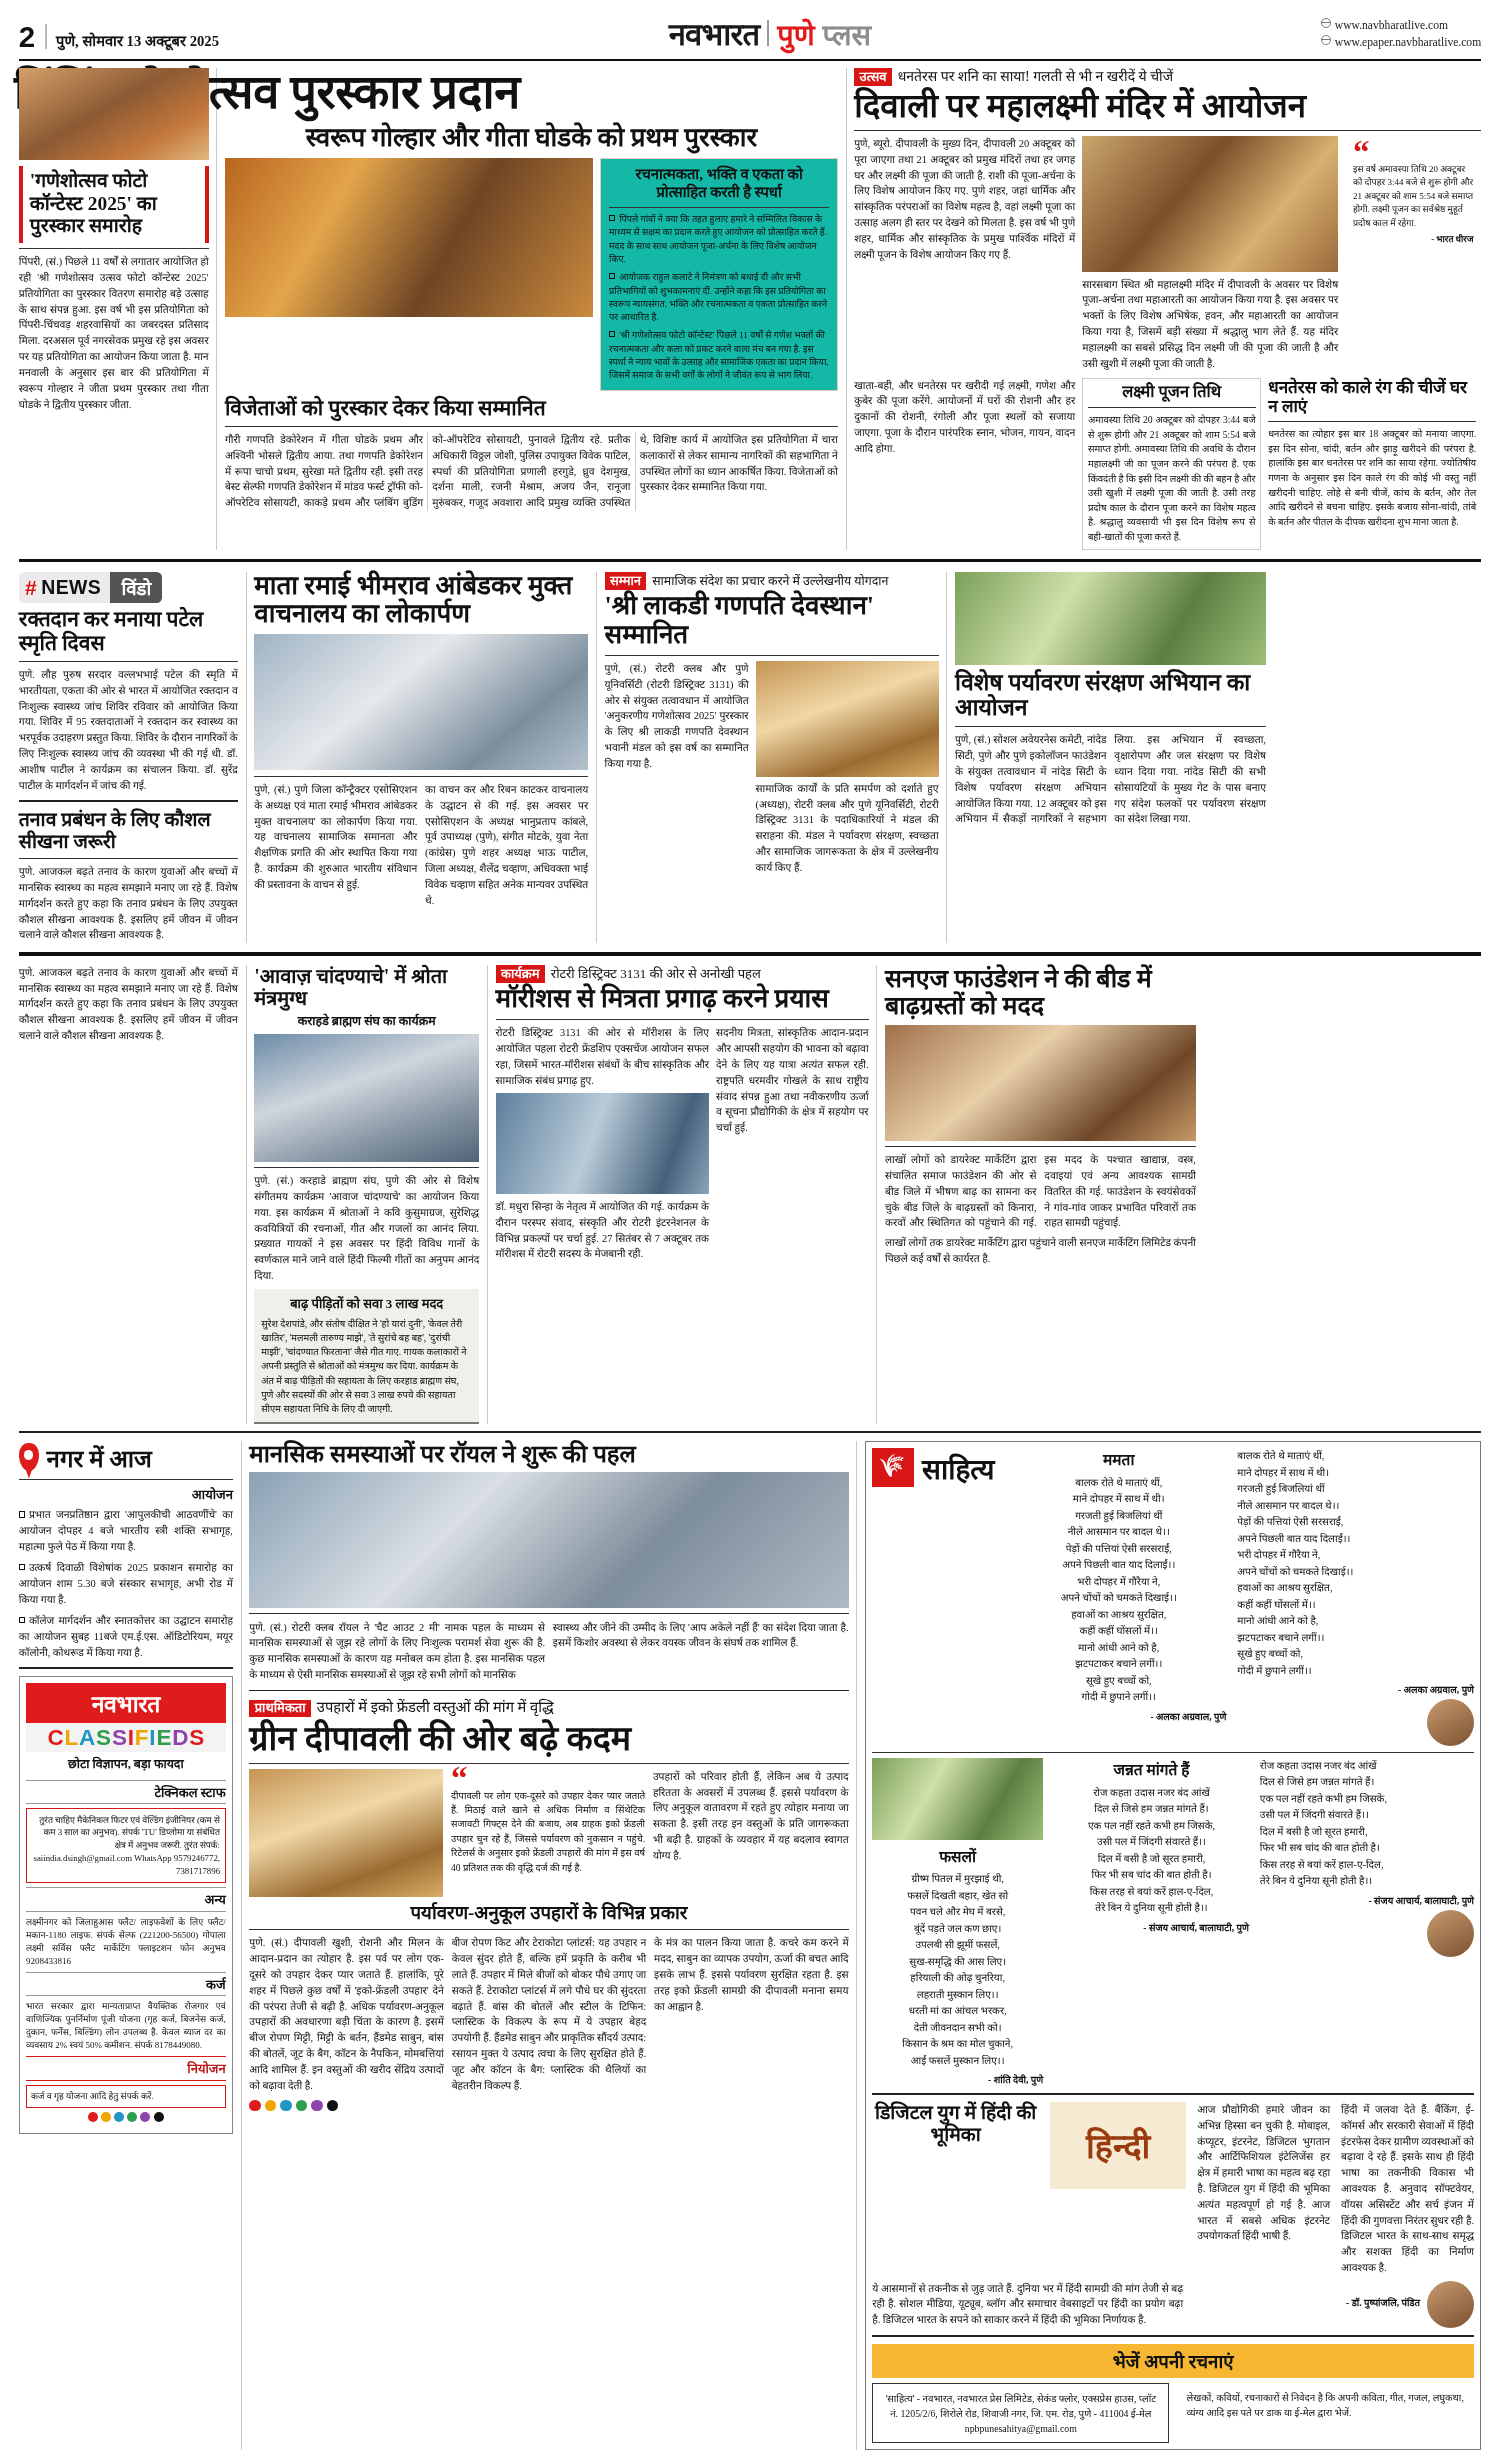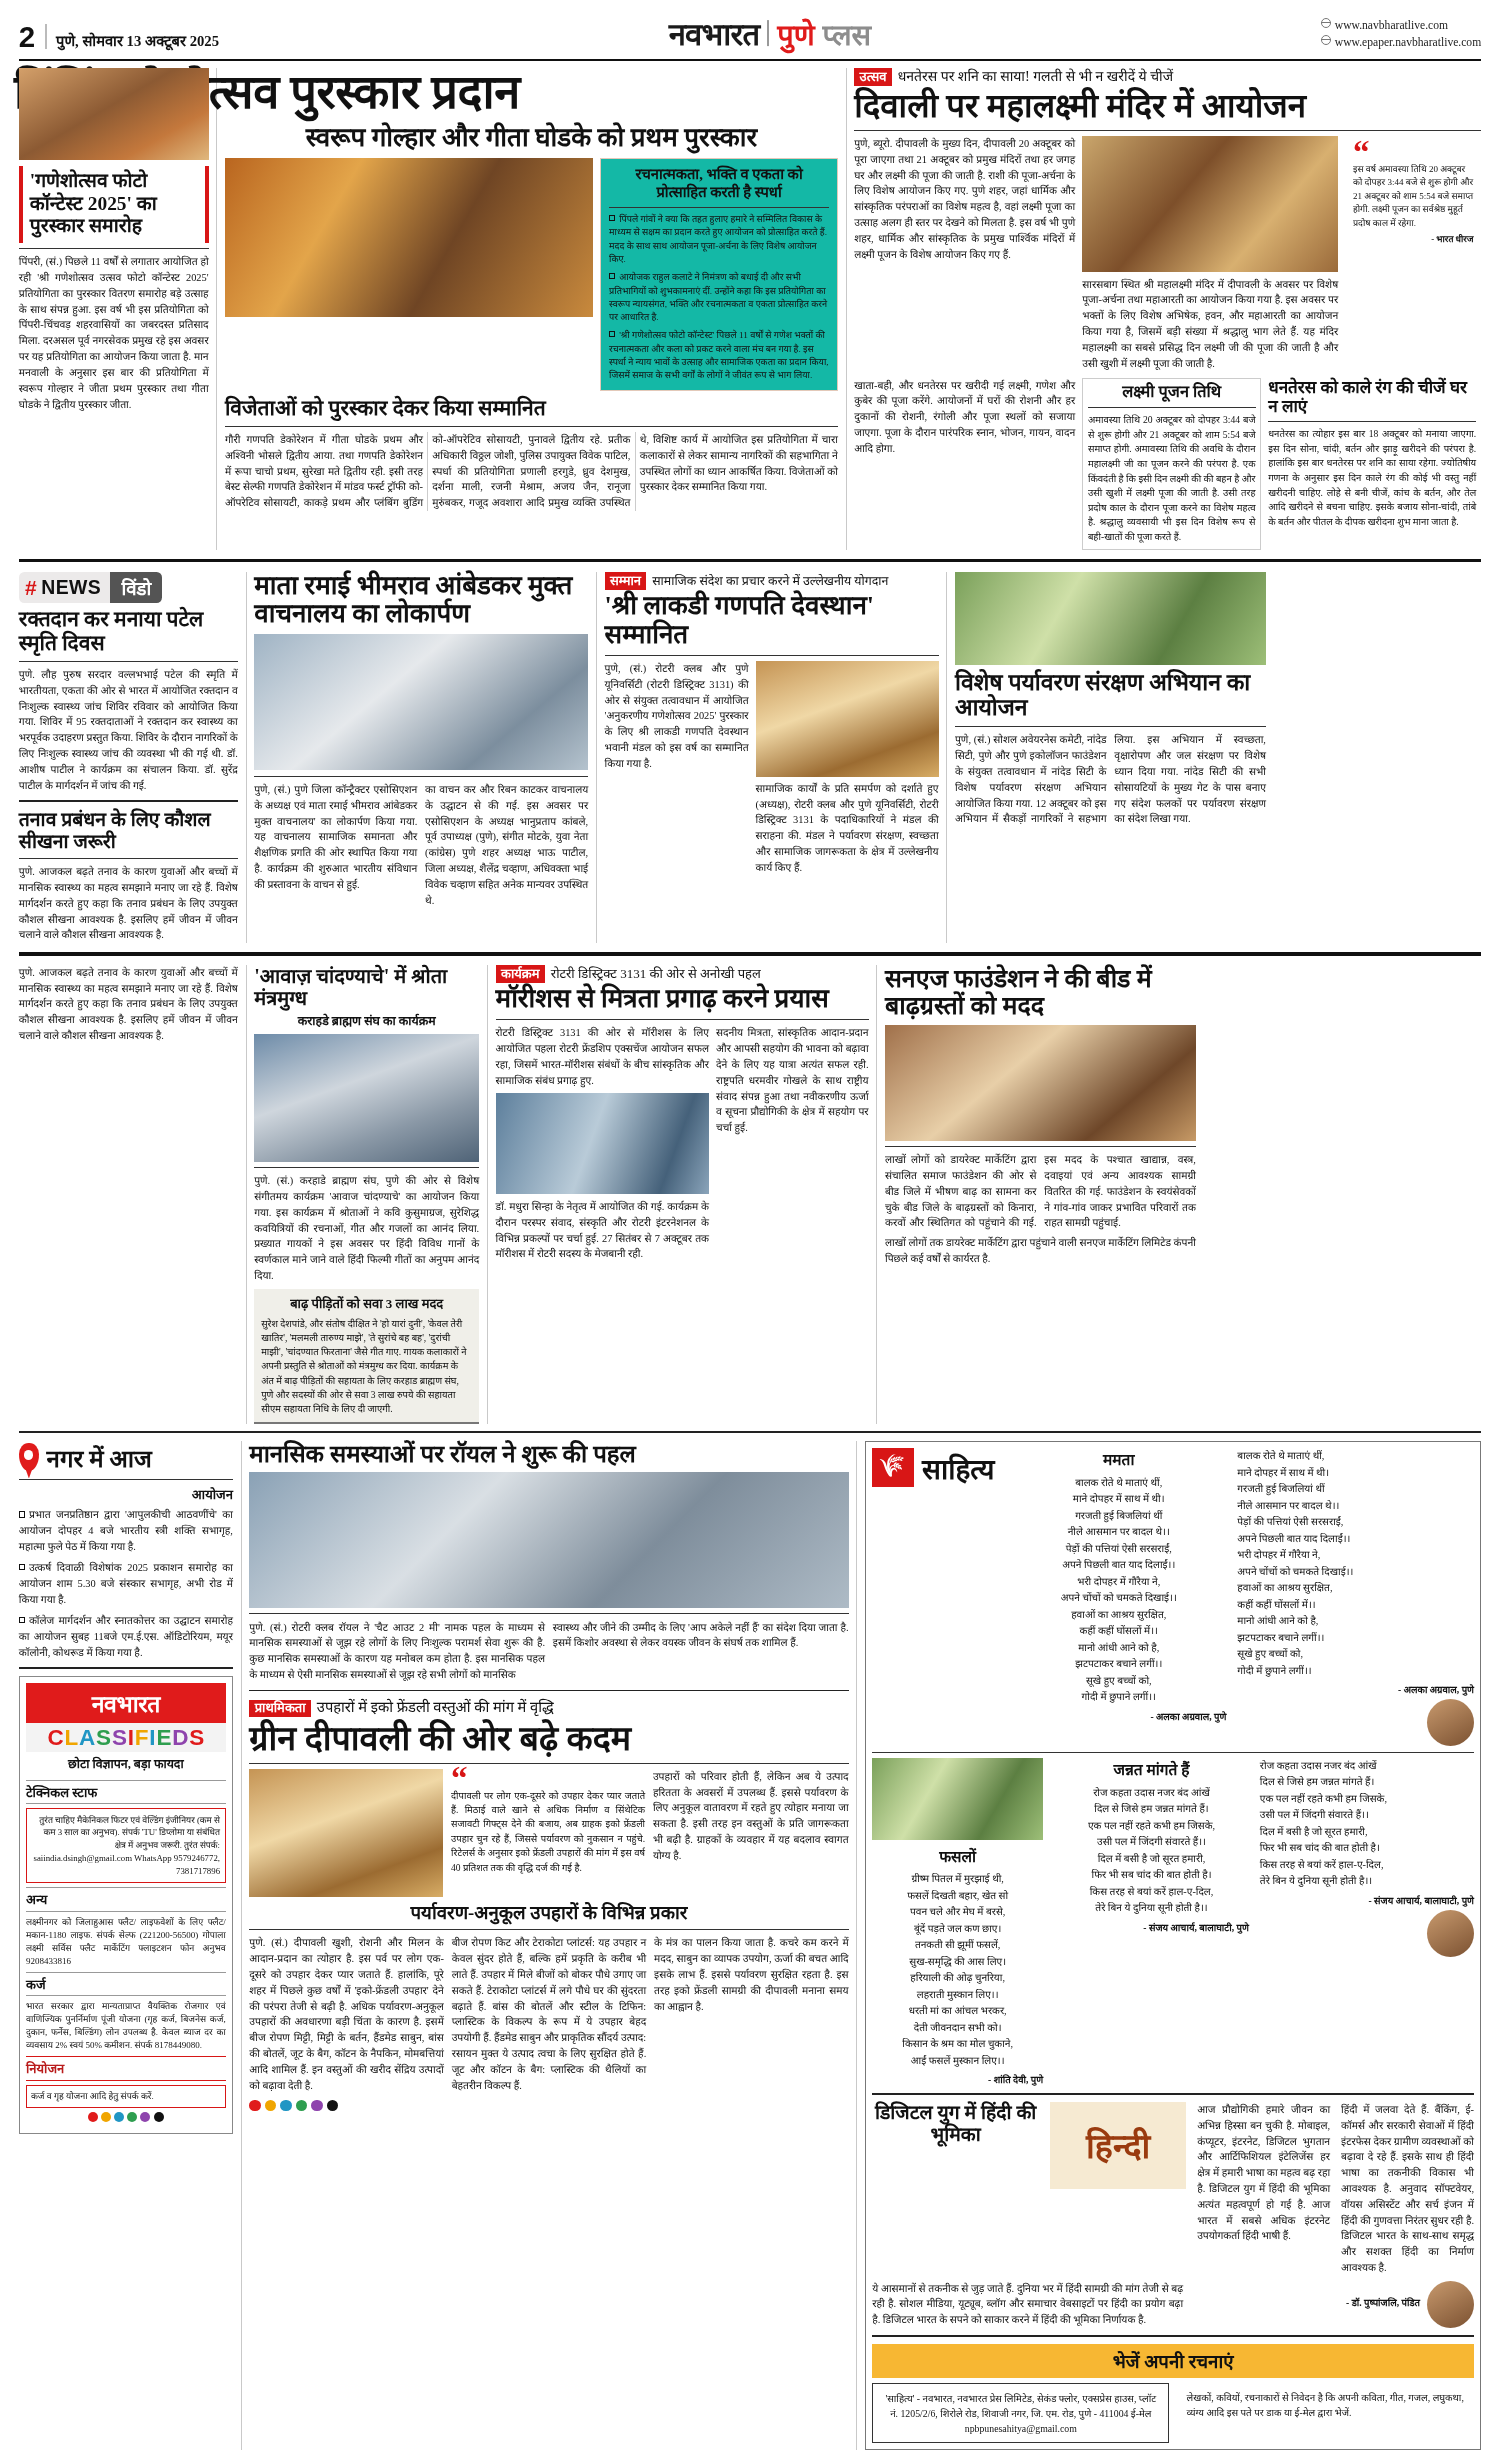--- a/index.html
+++ b/index.html
@@ -91,21 +91,21 @@
                background:#fff; border-radius:50%; }
   .pin:before { content:""; position:absolute; left:6.2px; bottom:-7px; width:7.8px; height:11px;
                 background:#e01b1b; clip-path:polygon(0 0,100% 0,50% 100%); }
 
   
   .cls-logo { background:#e01b1b; color:#fff; text-align:center; font-size:23px; font-weight:bold;
               padding:3.9px 0; letter-spacing:-0.4px; }
   .cls-word { display:flex; justify-content:center; gap:0.8px; background:#f3f3f3; padding:3.9px 0 3.1px 0; }
   .cls-word span { font-family:"Liberation Sans",sans-serif; font-size:22.5px; font-weight:bold; line-height:1; }
   .cls-tag { text-align:center; font-size:12.4px; font-weight:bold; padding:2.3px 0 3.9px 0; }
-  .cls-sec { text-align:left; font-size:13px; font-weight:bold; border-top:0.8px solid #999;
+  .cls-sec { text-align:right; font-size:13px; font-weight:bold; border-top:0.8px solid #999;
              border-bottom:0.8px solid #999; padding:2.3px 0; margin:3.9px 0; }
   .cls-ad { border:1.6px solid #d81616; padding:4.7px; font-size:8.8px; line-height:1.45; text-align:right; }
   .cls-body { font-size:9px; line-height:1.45; text-align:justify; }
   .dots { display:flex; gap:3.1px; justify-content:center; padding:4.7px 0; }
   .dots i { width:10px; height:10px; border-radius:50%; display:block; }
 
   
   .sah-head { display:flex; align-items:center; gap:7.8px; }
   .sah-logo { width:42px; height:39px; background:#d81616; position:relative; }
   .sah-logo:after{ content:"🌾"; position:absolute; left:6.2px; top:4.7px; font-size:22px; filter:grayscale(1) brightness(3);}
@@ -508,21 +508,21 @@
       <div class="hr-thin"></div>
 
       <div style="display:flex;gap:11px;align-items:flex-start;">
         <div style="width:171px;">
           <div class="photo p7" style="height:82px;"></div>
           <div class="poem-title" style="margin-top:4.7px;">फसलों</div>
           <div class="poem" style="white-space:pre-line;">ग्रीष्म पितल में मुरझाई थी,
 फसलें दिखती बहार, खेत सो
 पवन चले और मेघ में बरसे,
 बूंदें पड़ते जल कण छाए।
-तनकती सी झूमीं फसलें,
+उपलबी सी झूमीं फसलें,
 सुख-समृद्धि की आस लिए।
 हरियाली की ओढ़ चुनरिया,
 लहराती मुस्कान लिए।।
 धरती मां का आंचल भरकर,
 देती जीवनदान सभी को।
 किसान के श्रम का मोल चुकाने,
 आईं फसलें मुस्कान लिए।।</div>
           <div class="poem-author">- शांति देवी, पुणे</div>
         </div>
         <div style="flex:1;">

